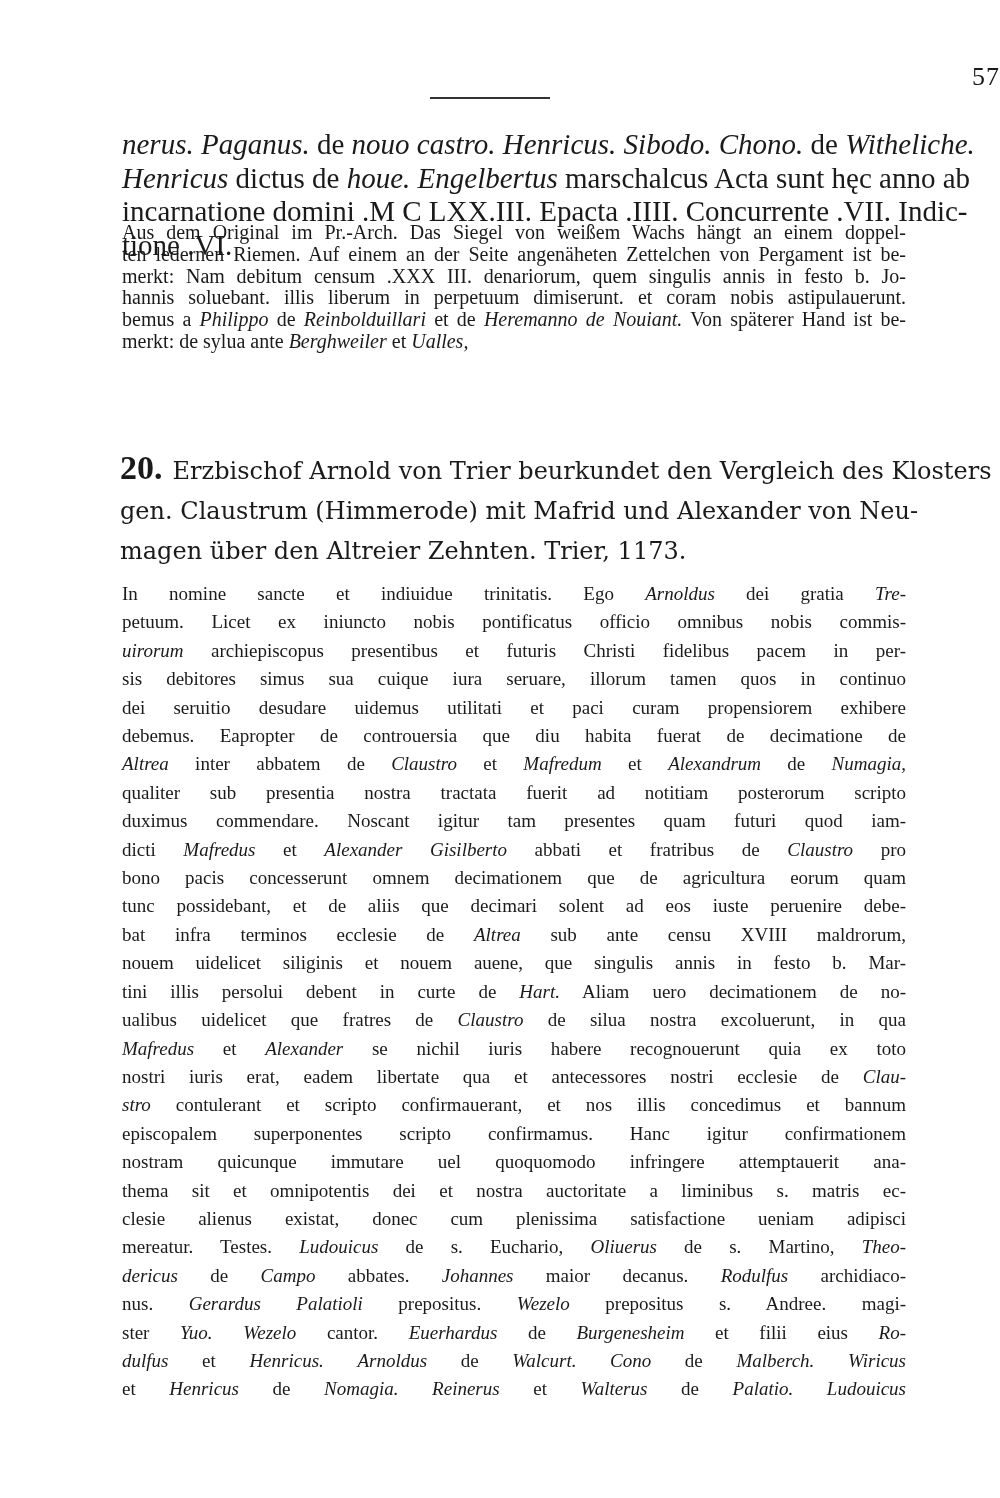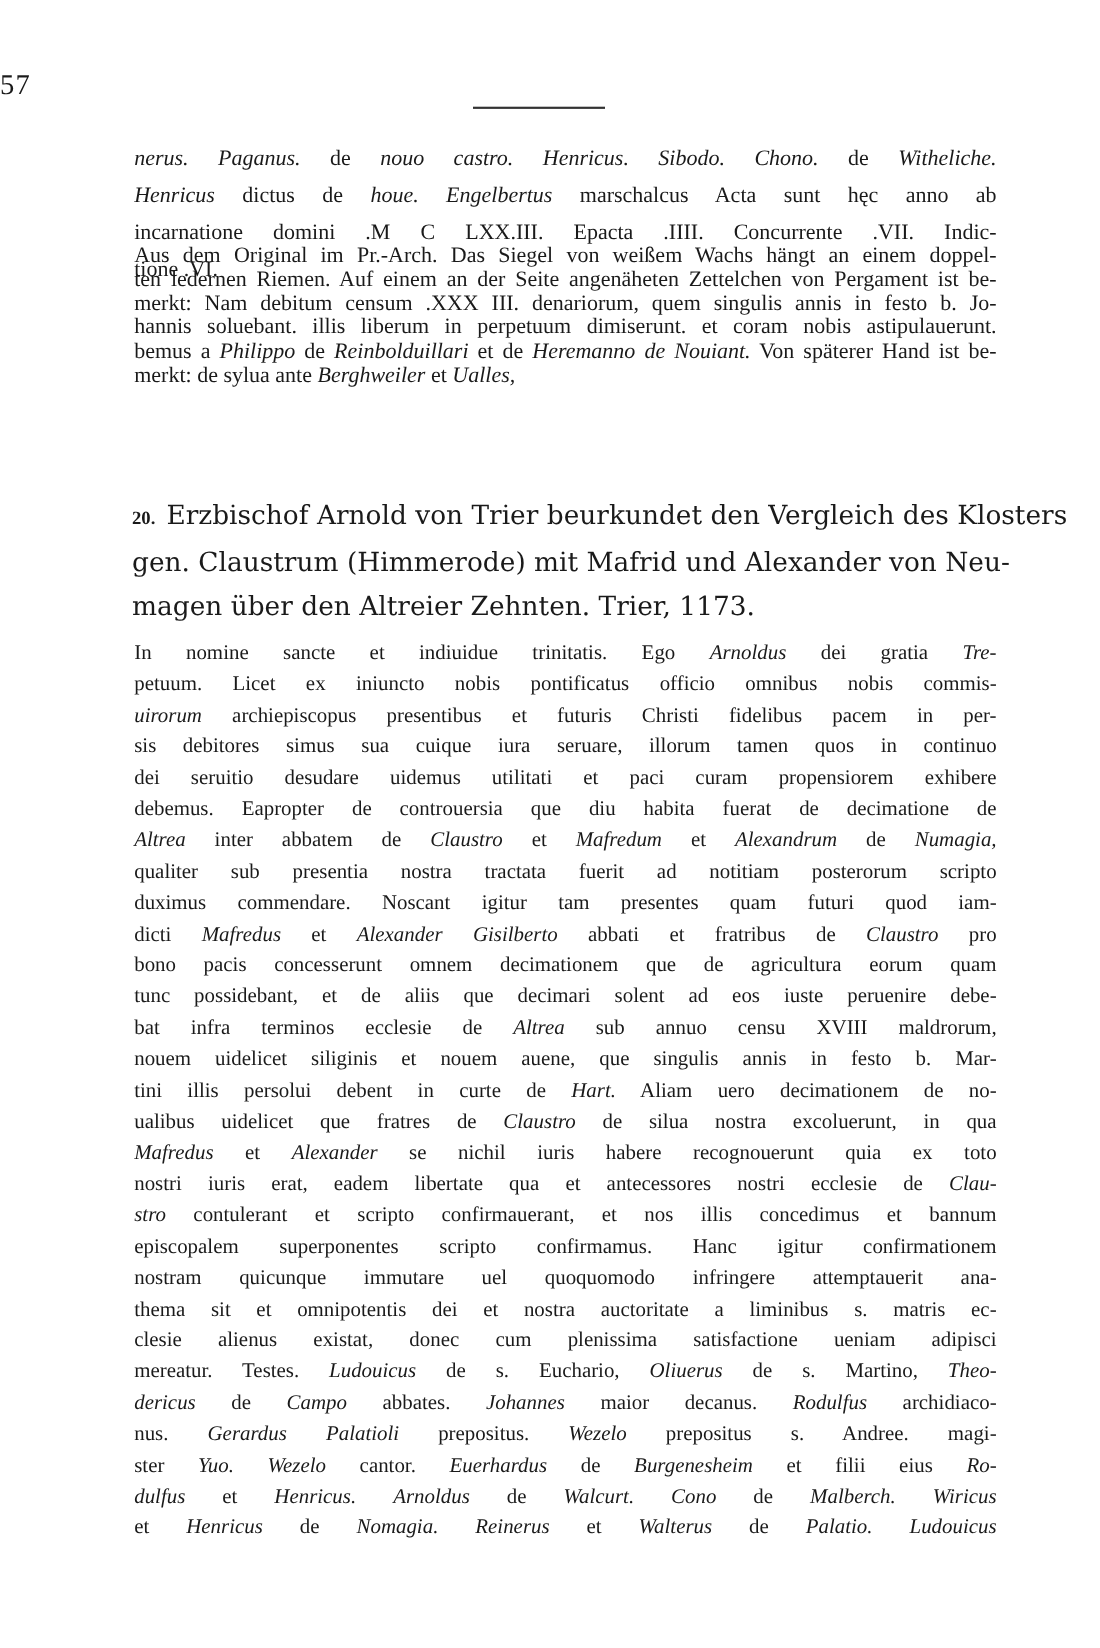--- a/index.html
+++ b/index.html
@@ -1,36 +1,36 @@
 <!DOCTYPE html>
 <html><head>
 <meta charset="utf-8">
 <style>
   html, body { margin: 0; padding: 0; background: #ffffff; }
   body {
     width: 1000px; height: 1498px; position: relative; overflow: hidden;
     font-family: "Liberation Serif", "DejaVu Serif", serif; color: #1a1a1a;
   }
   .page-number {
-    position: absolute; left: 0; width: 1000px; top: 62px; text-align: left;
+    position: absolute; left: 0; width: 1000px; top: 62px; text-align: right;
     font-size: 26px; letter-spacing: 1px;
   }
   .page-rule {
     position: absolute; left: 430px; width: 120px; top: 97px; height: 0;
     border-top: 2px solid #333;
   }
   .block { position: absolute; left: 122px; width: 784px; }
   .line {
     display: block; white-space: nowrap; text-align: justify; text-align-last: justify;
   }
   .line.last { text-align-last: left; }
-  .intro { top: 128px; font-size: 20px; line-height: 33.5px; }
+  .intro { top: 128px; font-size: 29px; line-height: 33.5px; }
   .note  { top: 222px; font-size: 20px; line-height: 21.8px; }
   .heading { top: 448px; font-size: 24px; line-height: 40px; left: 120px; width: 786px; }
-  .heading .num { font-weight: bold; font-size: 17px; margin-right: 4px; }
+  .heading .num { font-weight: bold; font-size: 34px; margin-right: 4px; }
   .heading .fraktur { font-family: "DejaVu Serif", serif; font-style: normal; }
   .body { top: 580px; font-size: 19px; line-height: 28.4px; }
   i { font-style: italic; }
 </style>
 </head>
 <body>
 
 <div class="page-number">57</div>
 <div class="page-rule"></div>
 
@@ -62,21 +62,21 @@
     <span class="line"><i>uirorum</i><span> archiepiscopus presentibus et futuris Christi fidelibus pacem in per-</span></span>
     <span class="line"><span>sis debitores simus sua cuique iura seruare, illorum tamen quos in continuo</span></span>
     <span class="line"><span>dei seruitio desudare uidemus utilitati et paci curam propensiorem exhibere</span></span>
     <span class="line"><span>debemus. Eapropter de controuersia que diu habita fuerat de decimatione de</span></span>
     <span class="line"><i>Altrea</i><span> inter abbatem de </span><i>Claustro</i><span> et </span><i>Mafredum</i><span> et </span><i>Alexandrum</i><span> de </span><i>Numagia,</i></span>
     <span class="line"><span>qualiter sub presentia nostra tractata fuerit ad notitiam posterorum scripto</span></span>
     <span class="line"><span>duximus commendare. Noscant igitur tam presentes quam futuri quod iam-</span></span>
     <span class="line"><span>dicti </span><i>Mafredus</i><span> et </span><i>Alexander Gisilberto</i><span> abbati et fratribus de </span><i>Claustro</i><span> pro</span></span>
     <span class="line"><span>bono pacis concesserunt omnem decimationem que de agricultura eorum quam</span></span>
     <span class="line"><span>tunc possidebant, et de aliis que decimari solent ad eos iuste peruenire debe-</span></span>
-    <span class="line"><span>bat infra terminos ecclesie de </span><i>Altrea</i><span> sub annuo censu XVIII maldrorum,</span></span>
+    <span class="line"><span>bat infra terminos ecclesie de </span><i>Altrea</i><span> sub ante censu XVIII maldrorum,</span></span>
     <span class="line"><span>nouem uidelicet siliginis et nouem auene, que singulis annis in festo b. Mar-</span></span>
     <span class="line"><span>tini illis persolui debent in curte de </span><i>Hart.</i><span> Aliam uero decimationem de no-</span></span>
     <span class="line"><span>ualibus uidelicet que fratres de </span><i>Claustro</i><span> de silua nostra excoluerunt, in qua</span></span>
     <span class="line"><i>Mafredus</i><span> et </span><i>Alexander</i><span> se nichil iuris habere recognouerunt quia ex toto</span></span>
     <span class="line"><span>nostri iuris erat, eadem libertate qua et antecessores nostri ecclesie de </span><i>Clau-</i></span>
     <span class="line"><i>stro</i><span> contulerant et scripto confirmauerant, et nos illis concedimus et bannum</span></span>
     <span class="line"><span>episcopalem superponentes scripto confirmamus. Hanc igitur confirmationem</span></span>
     <span class="line"><span>nostram quicunque immutare uel quoquomodo infringere attemptauerit ana-</span></span>
     <span class="line"><span>thema sit et omnipotentis dei et nostra auctoritate a liminibus s. matris ec-</span></span>
     <span class="line"><span>clesie alienus existat, donec cum plenissima satisfactione ueniam adipisci</span></span>

